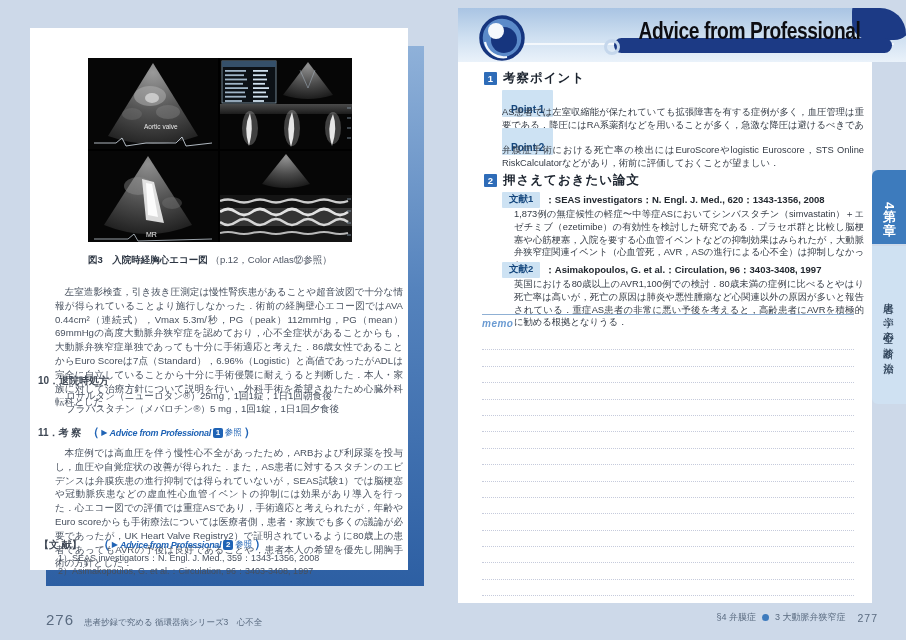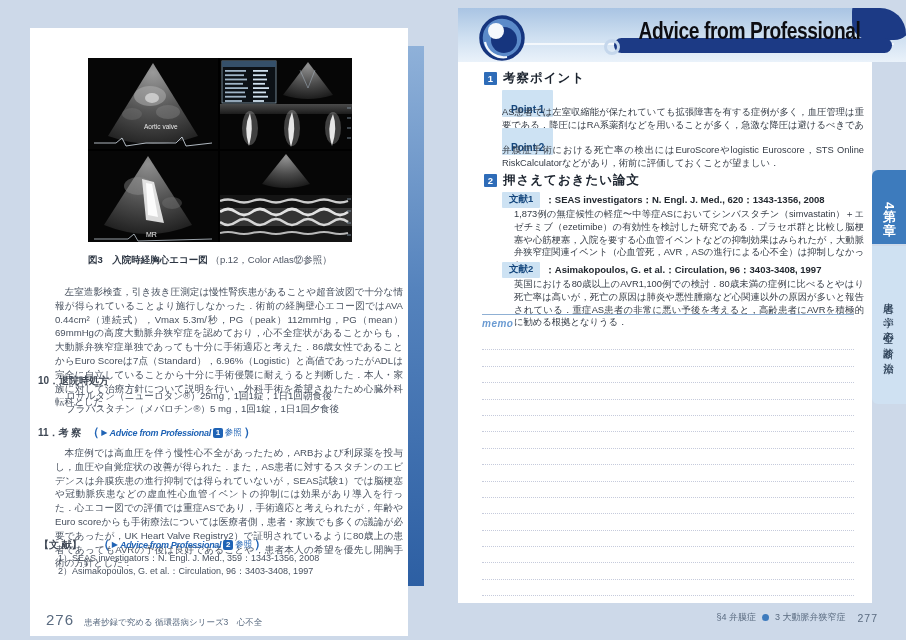--- a/index.html
+++ b/index.html
@@ -7,21 +7,21 @@
     width:906px;height:640px;position:relative;overflow:hidden;
     background:#cdd9e9;
     font-family:"Liberation Sans","DejaVu Sans",sans-serif;
     -webkit-font-smoothing:antialiased;
   }
   .abs{position:absolute;}
 
   
   #lp-shadow{left:46px;top:46px;width:378px;height:540px;
     background:linear-gradient(180deg,#8fb1d9 0%,#5583bd 45%,#2d5fa3 100%);}
-  #left-page{left:30px;top:28px;width:378px;height:608px;background:#ffffff;}
+  #left-page{left:30px;top:28px;width:378px;height:542px;background:#ffffff;}
 
   #echo-fig{left:58px;top:30px;width:264px;height:184px;background:#000;
     display:grid;grid-template-columns:130px 132px;grid-template-rows:91px 91px;gap:2px;}
   #echo-fig svg{display:block;}
 
   #fig-caption{left:58px;top:226px;font-size:9.5px;color:#2e3744;white-space:nowrap;}
   .cap-bold{font-weight:bold;}
   .cap-rest{font-weight:normal;color:#4a5260;}
 
   .lp-text{color:#47505e;font-size:9.6px;line-height:13.8px;text-align:justify;}

